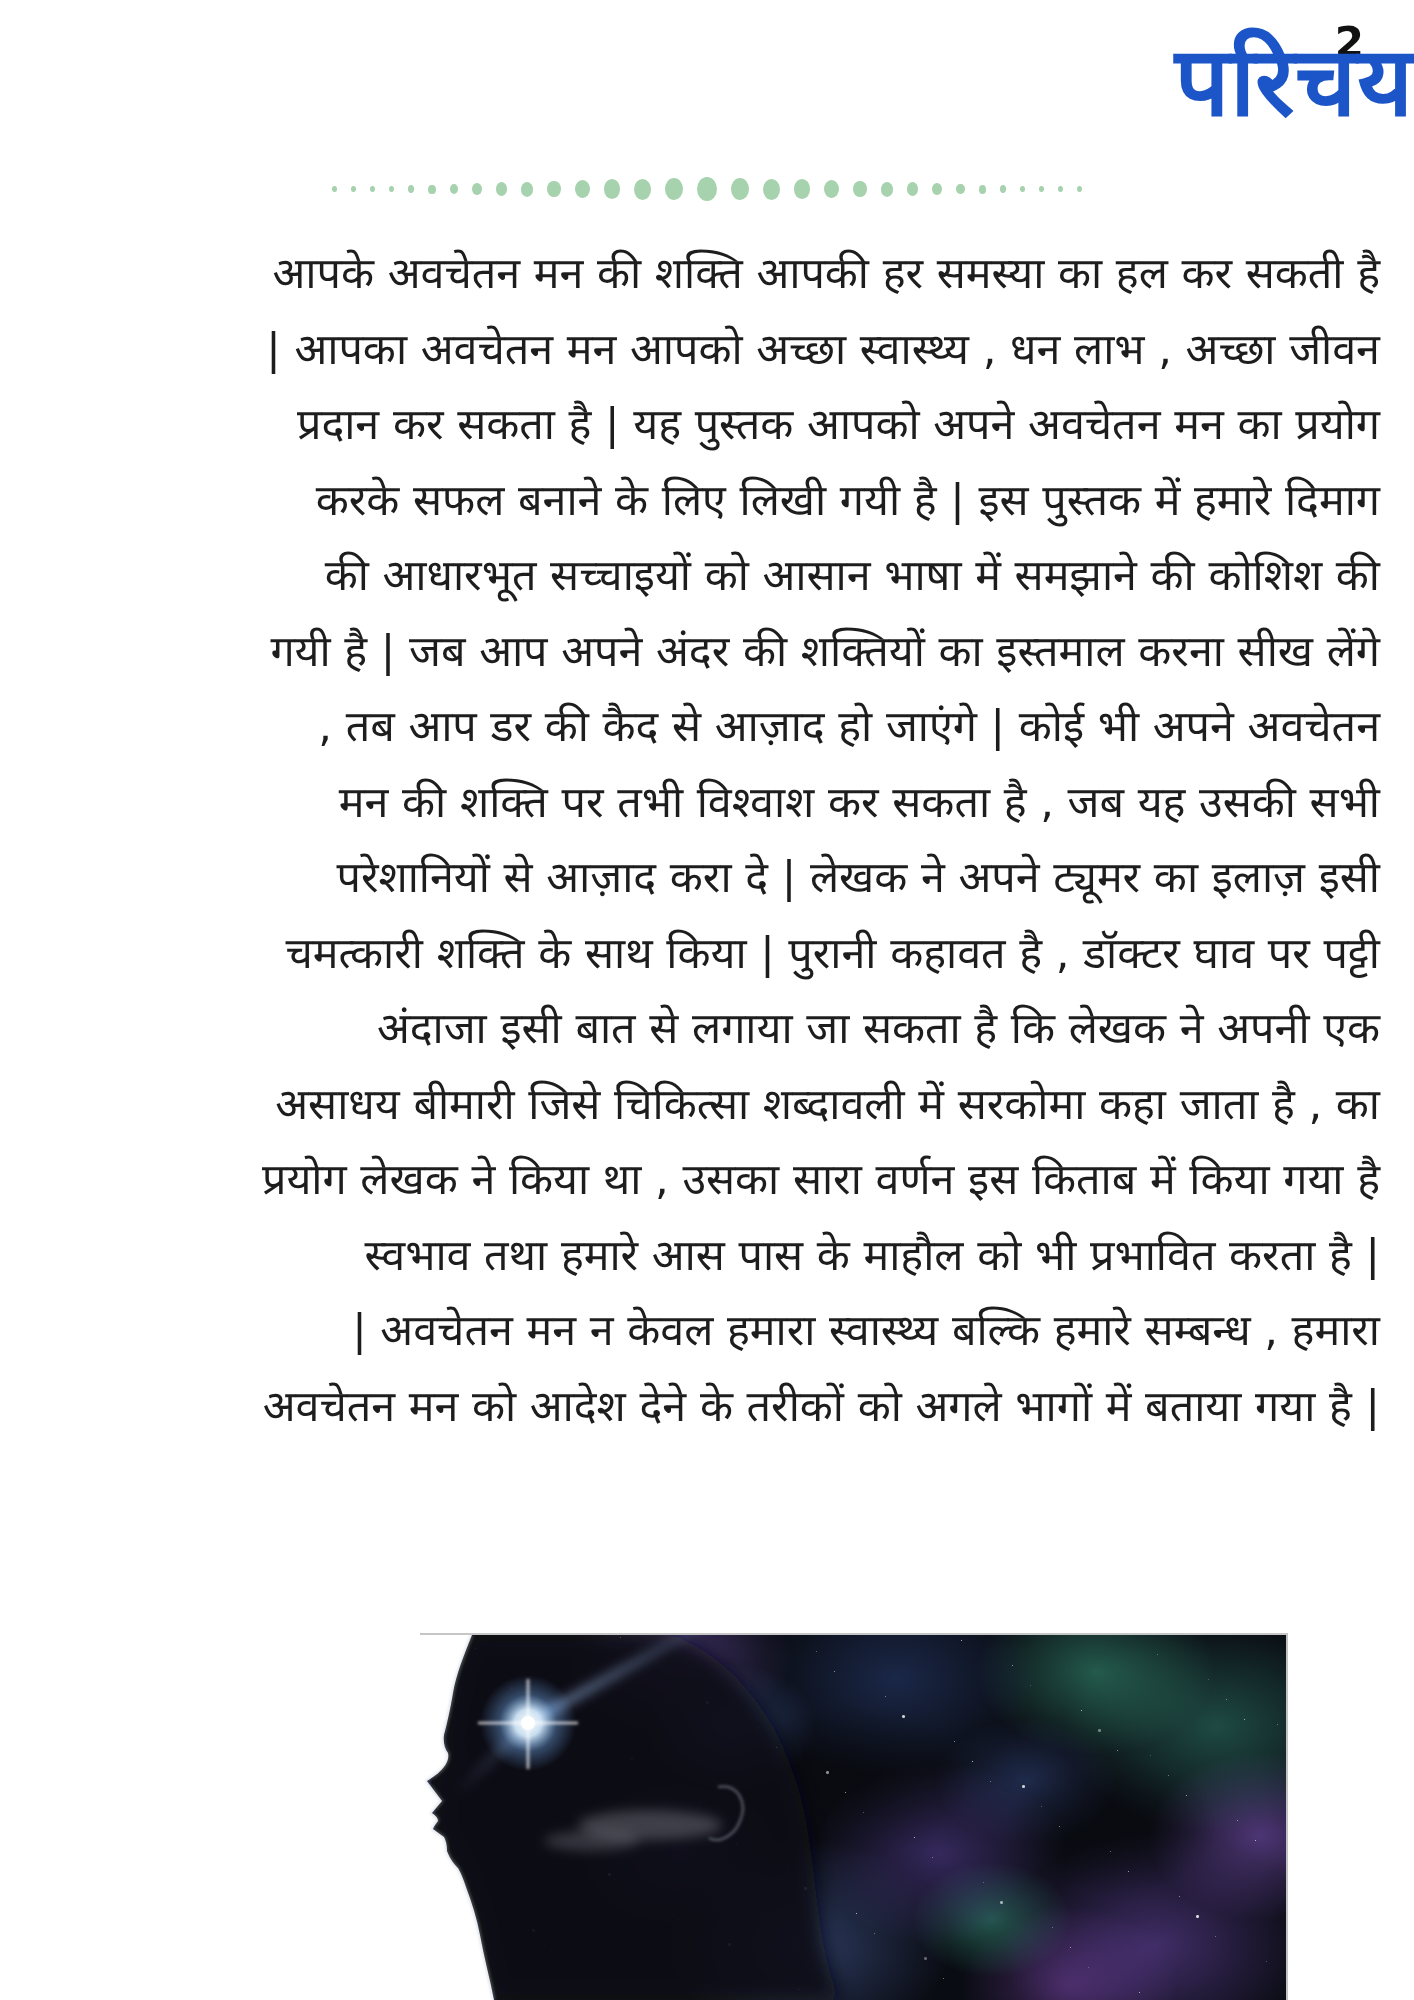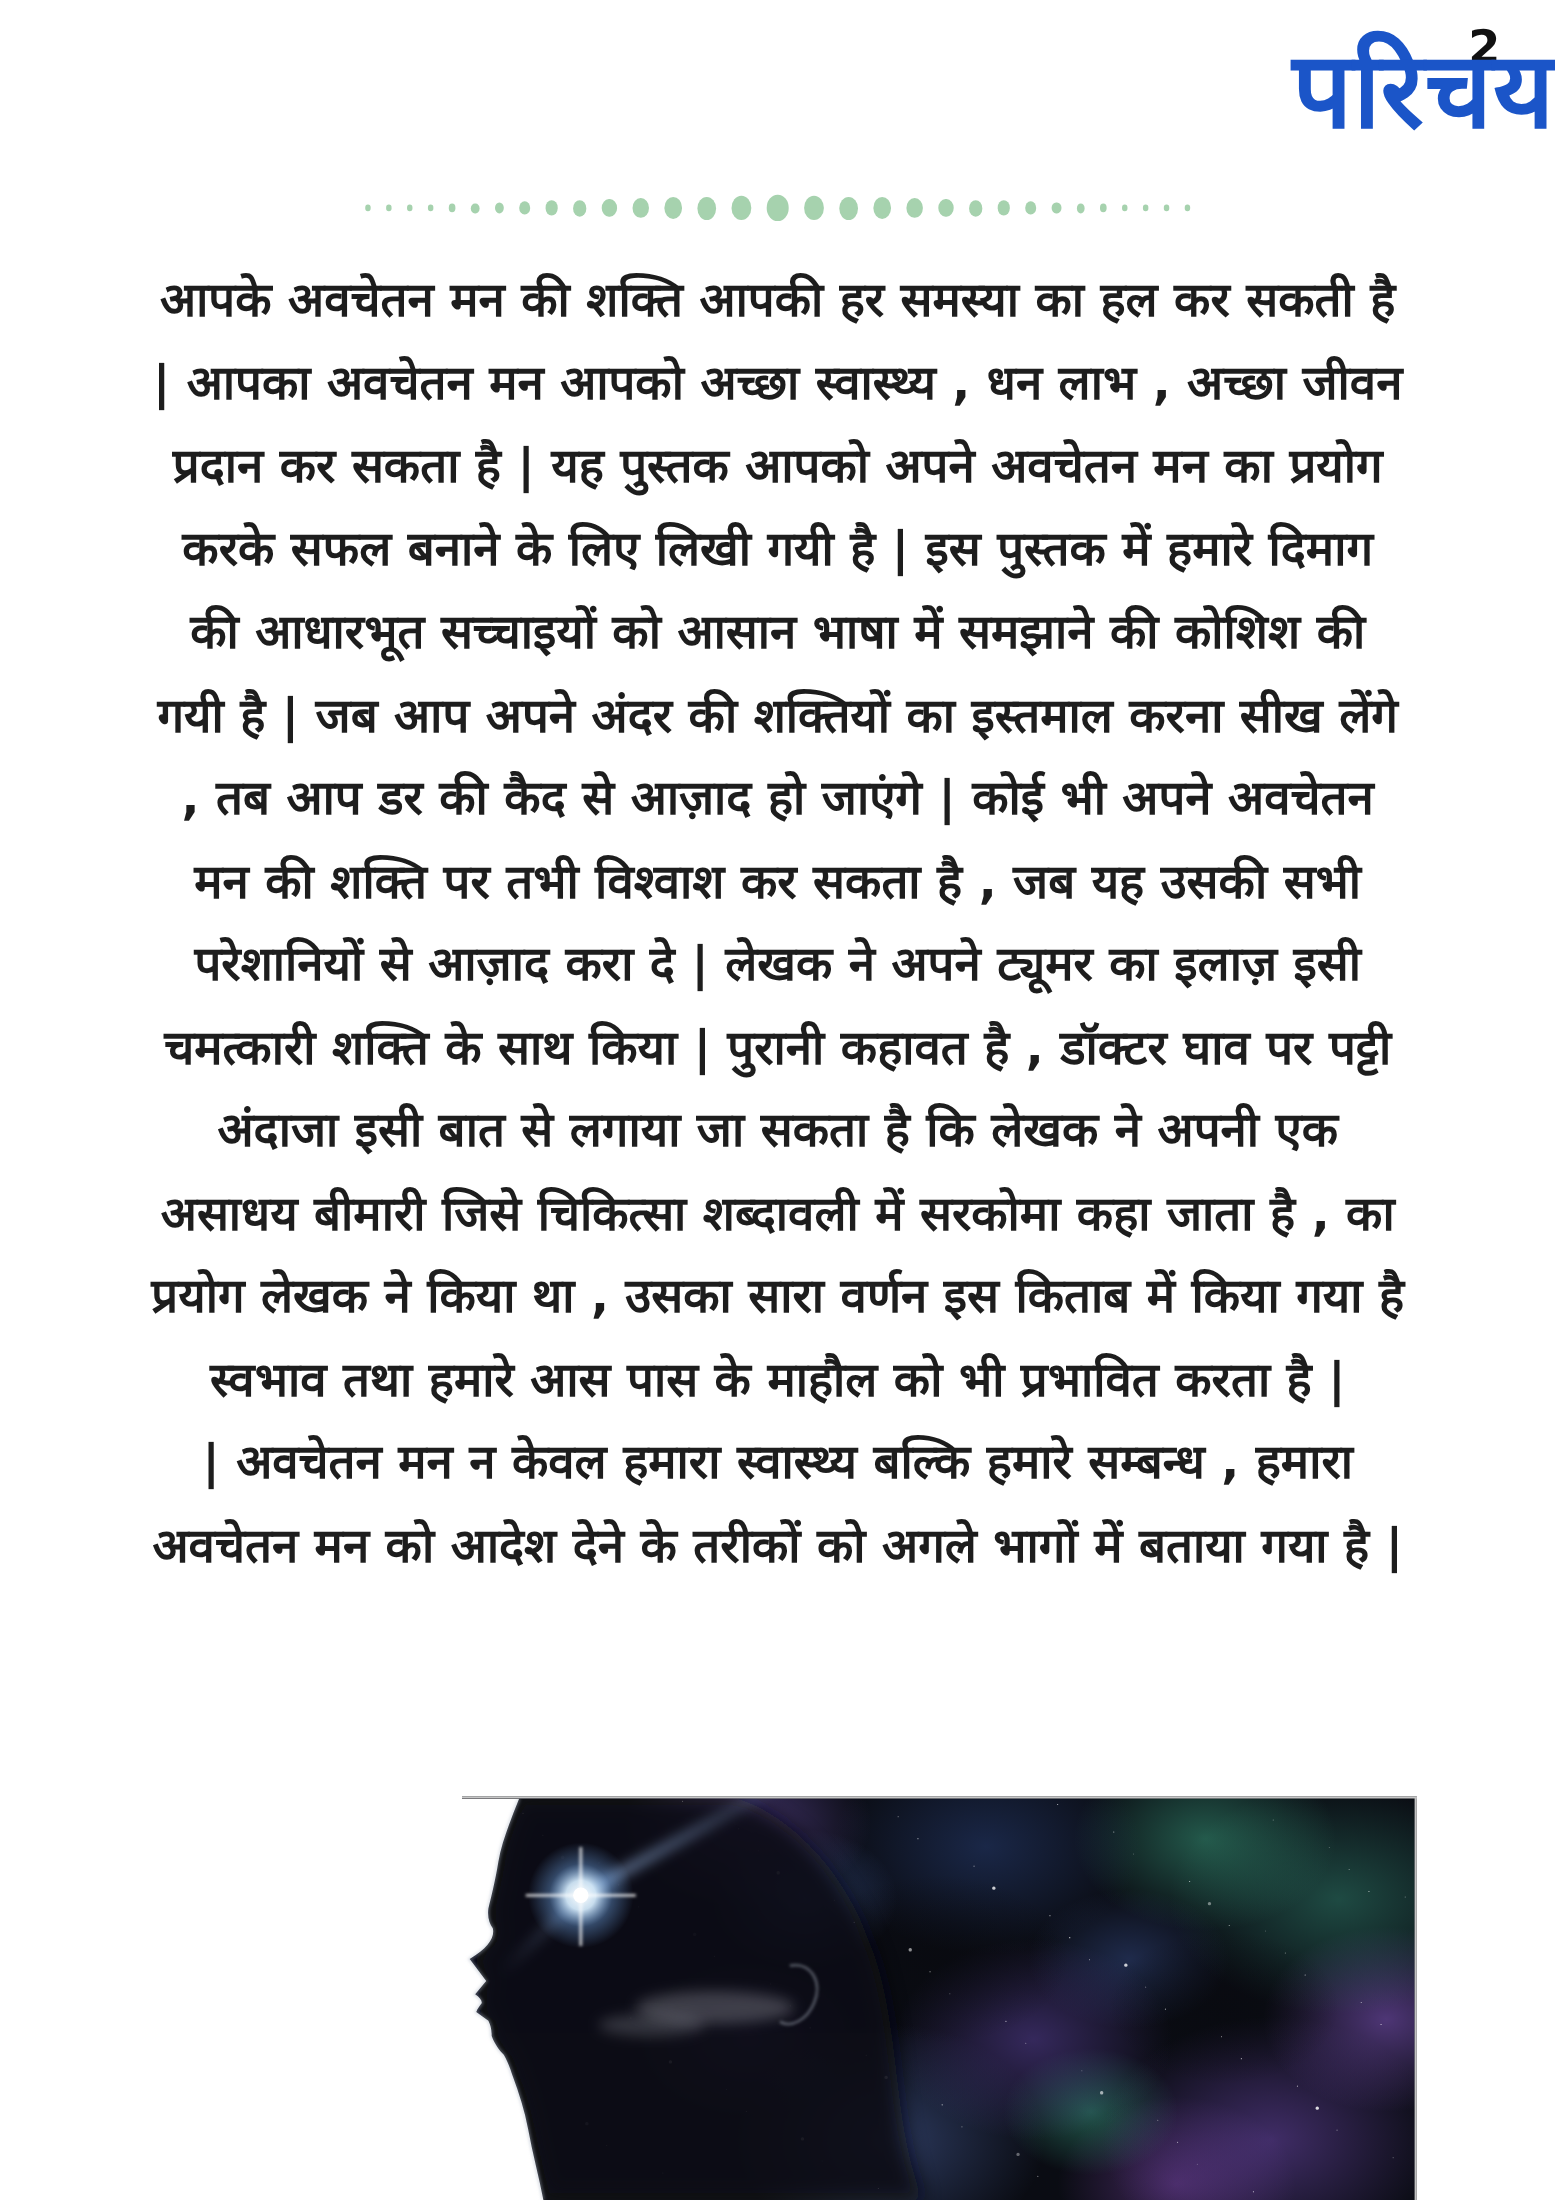--- a/index.html
+++ b/index.html
@@ -24,24 +24,23 @@
   }
   .dots{
     position:absolute;top:166px;left:0;right:0;height:46px;
     display:flex;justify-content:center;align-items:center;gap:14px;
   }
   .dot{display:inline-block;flex:0 0 auto;border-radius:50%;background:var(--dots-c,#a6d2ae);}
   .body-text{
     position:absolute;top:236px;left:34px;right:34px;
   }
   .line{
-    text-align:center;white-space:nowrap;
+    text-align:right;white-space:nowrap;
     font-size:43px;line-height:75.5px;
     color:var(--text-c,#1d1d1d);
-    font-weight:bold;
   }
   .photo{
     position:absolute;left:420px;top:1633px;width:868px;height:367px;
     box-sizing:border-box;
     border-top:2px solid #c6c6c6;border-right:2px solid #c2c2c2;
     overflow:hidden;
     background:
       radial-gradient(ellipse 170px 110px at 50% 40%, rgba(8,9,14,0.55), transparent 70%),
       radial-gradient(ellipse 150px 100px at 80% 52%, rgba(8,9,14,0.5), transparent 70%),
       radial-gradient(ellipse 160px 110px at 30% 6%, rgba(120,90,190,0.5), transparent 70%),

